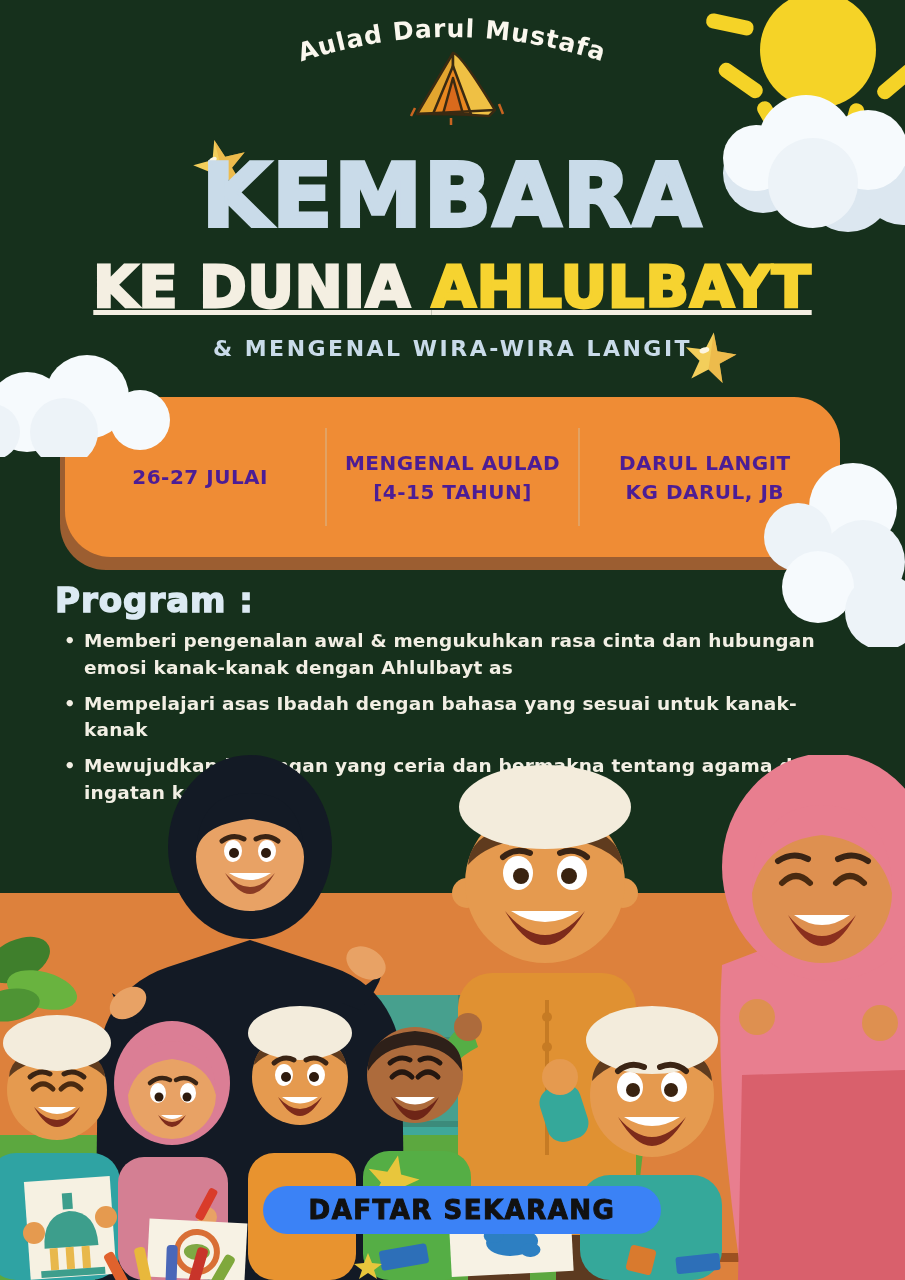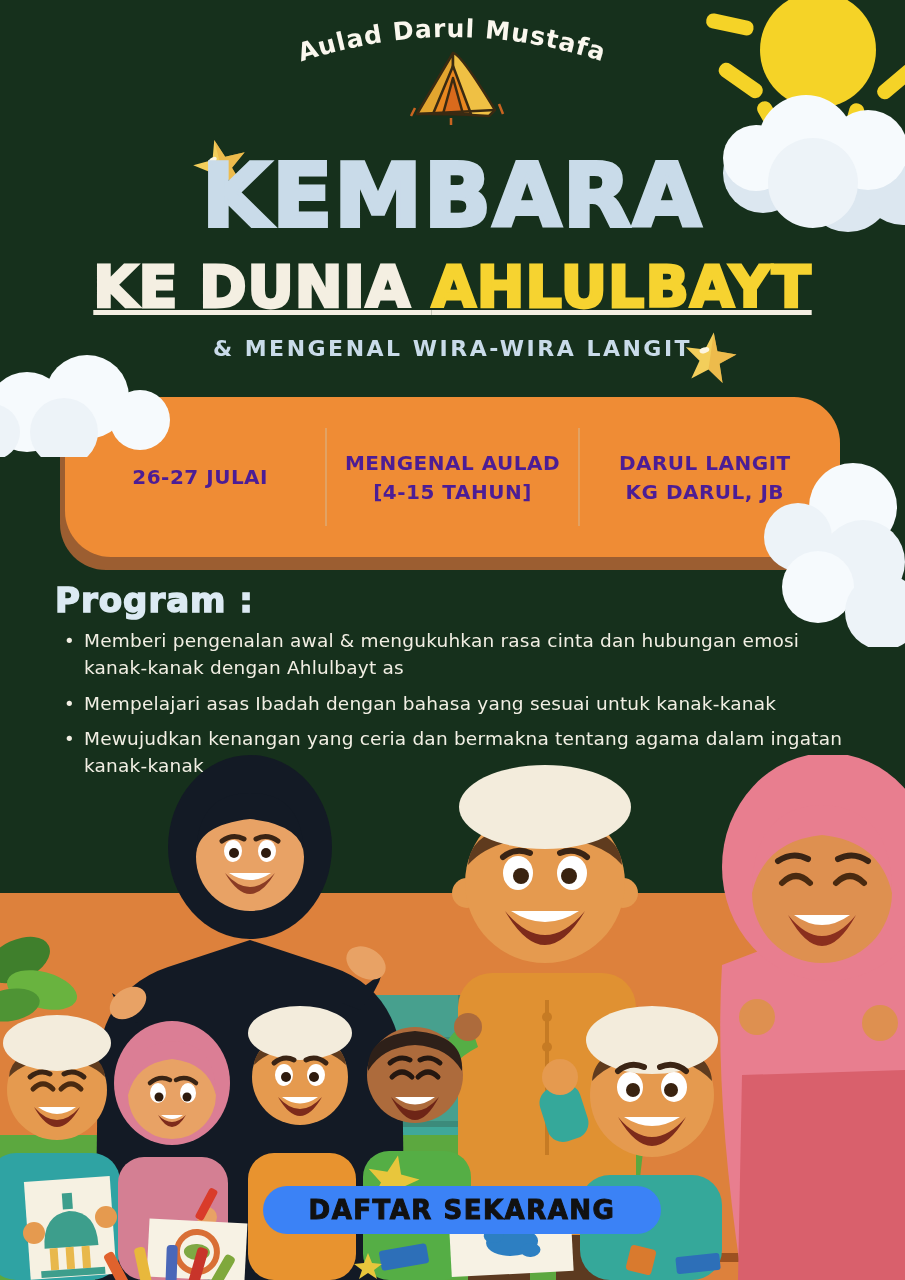--- a/index.html
+++ b/index.html
@@ -45,21 +45,21 @@
   .info-divider{width:2px;height:98px;background:#E2A263;}
 
   
   .program-heading{
     left:55px;top:580px;font-size:34px;font-weight:700;color:#DCEAF3;letter-spacing:1px;
     -webkit-text-stroke:1.5px #DCEAF3;
   }
   .bullets{left:60px;top:628px;width:800px;margin:0;padding:0;list-style:none;}
   .bullets li{
     position:relative;padding-left:24px;margin-bottom:9px;
-    color:#F2EFE4;font-size:18.5px;font-weight:400;line-height:1.45;letter-spacing:.2px;
+    color:#F2EFE4;font-size:18.5px;font-weight:700;line-height:1.45;letter-spacing:.2px;
   }
   .bullets li::before{
     content:"•";position:absolute;left:4px;top:0;color:#F2EFE4;font-size:18px;
   }
 
   
 
   
   .cta{
     left:263px;top:1186px;width:398px;height:48px;

